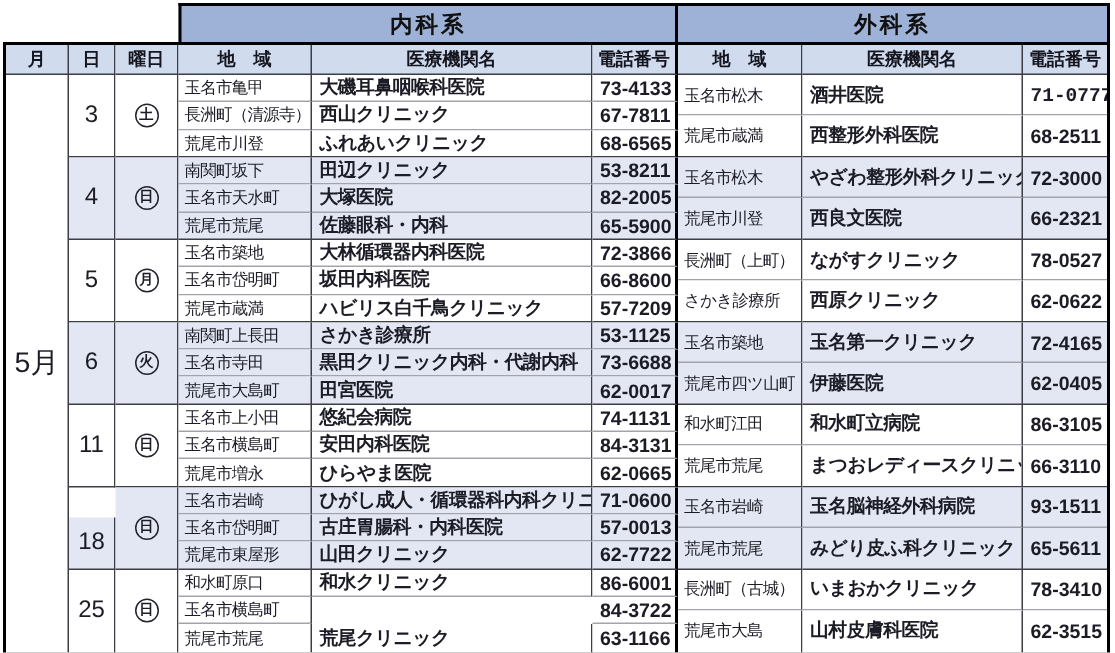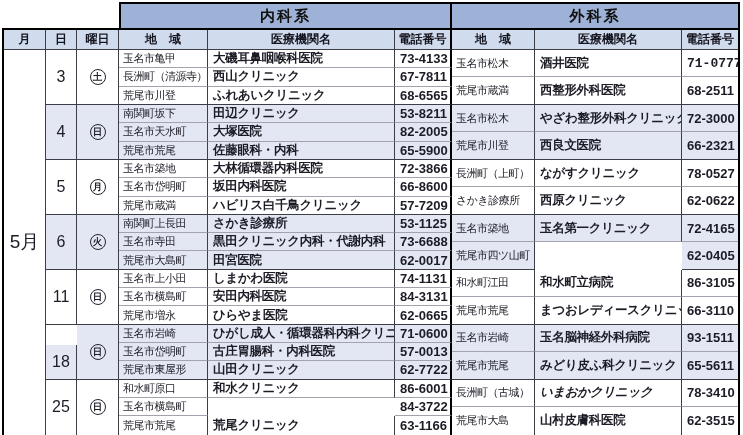--- a/index.html
+++ b/index.html
@@ -145,27 +145,28 @@
       <div class="cell area shaded" style="grid-area: 22 / 4 / span 2;">玉名市寺田</div>
       <div class="cell inst shaded" style="grid-area: 22 / 5 / span 2;">黒田クリニック内科・代謝内科</div>
       <div class="cell phone sysdiv shaded" style="grid-area: 22 / 6 / span 2;">73-6688</div>
       <div class="cell area shaded groupend" style="grid-area: 24 / 4 / span 2;">荒尾市大島町</div>
       <div class="cell inst shaded groupend" style="grid-area: 24 / 5 / span 2;">田宮医院</div>
       <div class="cell phone sysdiv shaded groupend" style="grid-area: 24 / 6 / span 2;">62-0017</div>
       <div class="cell area shaded" style="grid-area: 20 / 7 / span 3;">玉名市築地</div>
       <div class="cell inst shaded" style="grid-area: 20 / 8 / span 3;">玉名第一クリニック</div>
       <div class="cell phone lastcol shaded" style="grid-area: 20 / 9 / span 3;">72-4165</div>
       <div class="cell area shaded groupend" style="grid-area: 23 / 7 / span 3;">荒尾市四ツ山町</div>
+      <div class="cell inst shaded groupend" style="grid-area: 23 / 8 / span 3;">伊藤医院</div>
       <div class="cell phone lastcol shaded groupend" style="grid-area: 23 / 9 / span 3;">62-0405</div>
       <div class="cell day groupend" style="grid-area: 26 / 2 / span 6;">11</div>
       <div class="cell wday groupend" style="grid-area: 26 / 3 / span 6;">
         <span class="wday-circle">日</span>
       </div>
       <div class="cell area" style="grid-area: 26 / 4 / span 2;">玉名市上小田</div>
-      <div class="cell inst" style="grid-area: 26 / 5 / span 2;">しまかわ医院</div>
+      <div class="cell inst" style="grid-area: 26 / 5 / span 2;">悠紀会病院</div>
       <div class="cell phone sysdiv" style="grid-area: 26 / 6 / span 2;">74-1131</div>
       <div class="cell area" style="grid-area: 28 / 4 / span 2;">玉名市横島町</div>
       <div class="cell inst" style="grid-area: 28 / 5 / span 2;">安田内科医院</div>
       <div class="cell phone sysdiv" style="grid-area: 28 / 6 / span 2;">84-3131</div>
       <div class="cell area groupend" style="grid-area: 30 / 4 / span 2;">荒尾市増永</div>
       <div class="cell inst groupend" style="grid-area: 30 / 5 / span 2;">ひらやま医院</div>
       <div class="cell phone sysdiv groupend" style="grid-area: 30 / 6 / span 2;">62-0665</div>
       <div class="cell area" style="grid-area: 26 / 7 / span 3;">和水町江田</div>
       <div class="cell inst" style="grid-area: 26 / 8 / span 3;">和水町立病院</div>
       <div class="cell phone lastcol" style="grid-area: 26 / 9 / span 3;">86-3105</div>
@@ -198,19 +199,19 @@
       <div class="cell area" style="grid-area: 38 / 4 / span 2;">和水町原口</div>
       <div class="cell inst" style="grid-area: 38 / 5 / span 2;">和水クリニック</div>
       <div class="cell phone sysdiv" style="grid-area: 38 / 6 / span 2;">86-6001</div>
       <div class="cell area" style="grid-area: 40 / 4 / span 2;">玉名市横島町</div>
       <div class="cell inst" style="grid-area: 40 / 5 / span 2; margin-top: 48px;">しまかわ医院</div>
       <div class="cell phone sysdiv" style="grid-area: 40 / 6 / span 2;">84-3722</div>
       <div class="cell area lastrow" style="grid-area: 42 / 4 / span 2;">荒尾市荒尾</div>
       <div class="cell inst lastrow" style="grid-area: 42 / 5 / span 2;">荒尾クリニック</div>
       <div class="cell phone sysdiv lastrow" style="grid-area: 42 / 6 / span 2;">63-1166</div>
       <div class="cell area" style="grid-area: 38 / 7 / span 3;">長洲町（古城）</div>
-      <div class="cell inst" style="grid-area: 38 / 8 / span 3; font-style: italic;">いまおかクリニック</div>
+      <div class="cell inst" style="grid-area: 38 / 8 / span 3;">いまおかクリニック</div>
       <div class="cell phone lastcol" style="grid-area: 38 / 9 / span 3;">78-3410</div>
       <div class="cell area lastrow" style="grid-area: 41 / 7 / span 3;">荒尾市大島</div>
       <div class="cell inst lastrow" style="grid-area: 41 / 8 / span 3;">山村皮膚科医院</div>
       <div class="cell phone lastcol lastrow" style="grid-area: 41 / 9 / span 3;">62-3515</div>
     </div>
 </div>
 
 </body></html>

